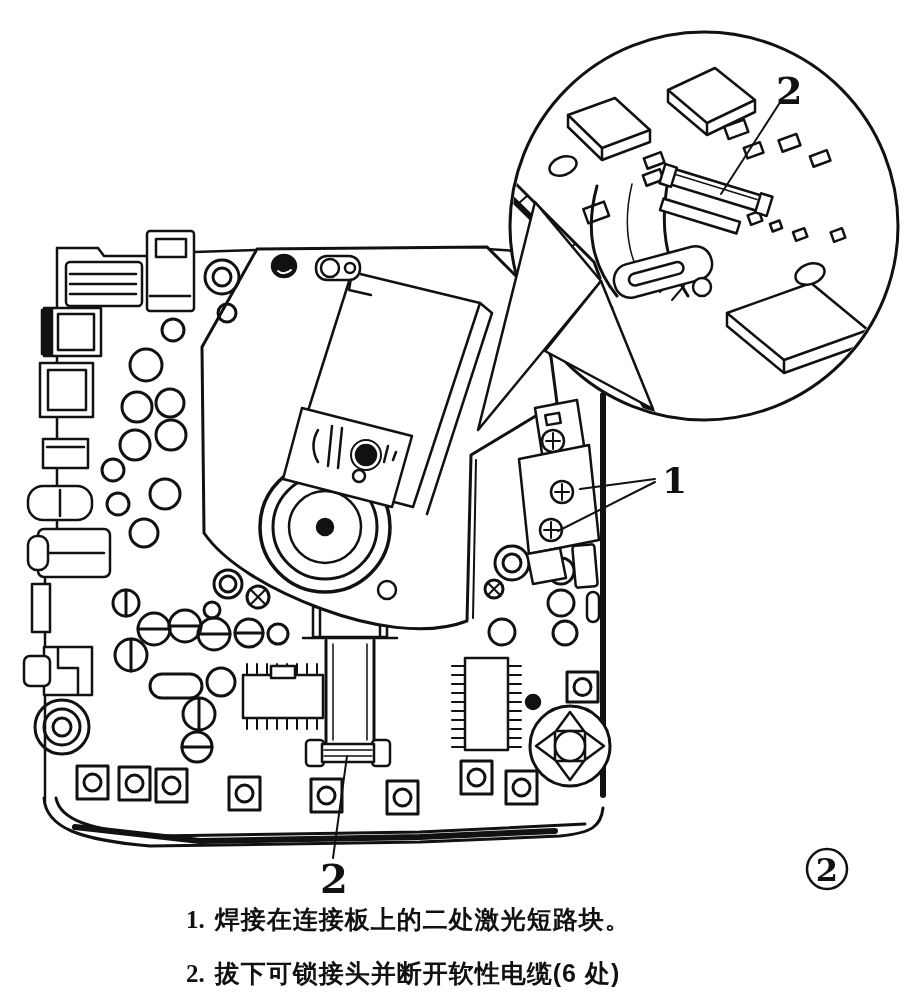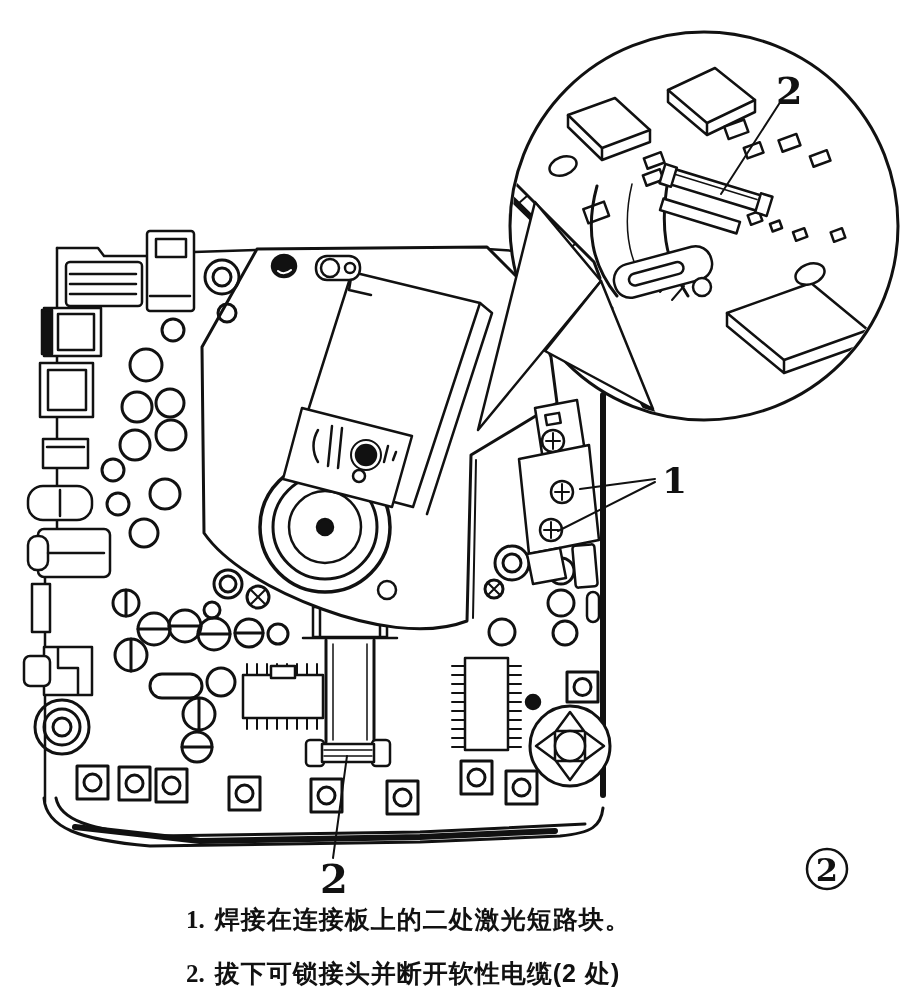--- a/index.html
+++ b/index.html
@@ -336,16 +336,16 @@
   </g>
 </svg>
 
 <div class="captions">
   <div class="cap-line">
     <span class="cap-num">1.</span>
     <span>焊接在连接板上的二处激光短路块。</span>
   </div>
   <div class="cap-line">
     <span class="cap-num">2.</span>
-    <span>拔下可锁接头并断开软性电缆(2 处)</span>
+    <span>拔下可锁接头并断开软性电缆(6 处)</span>
   </div>
 </div>
 </div>
 
 </body></html>

